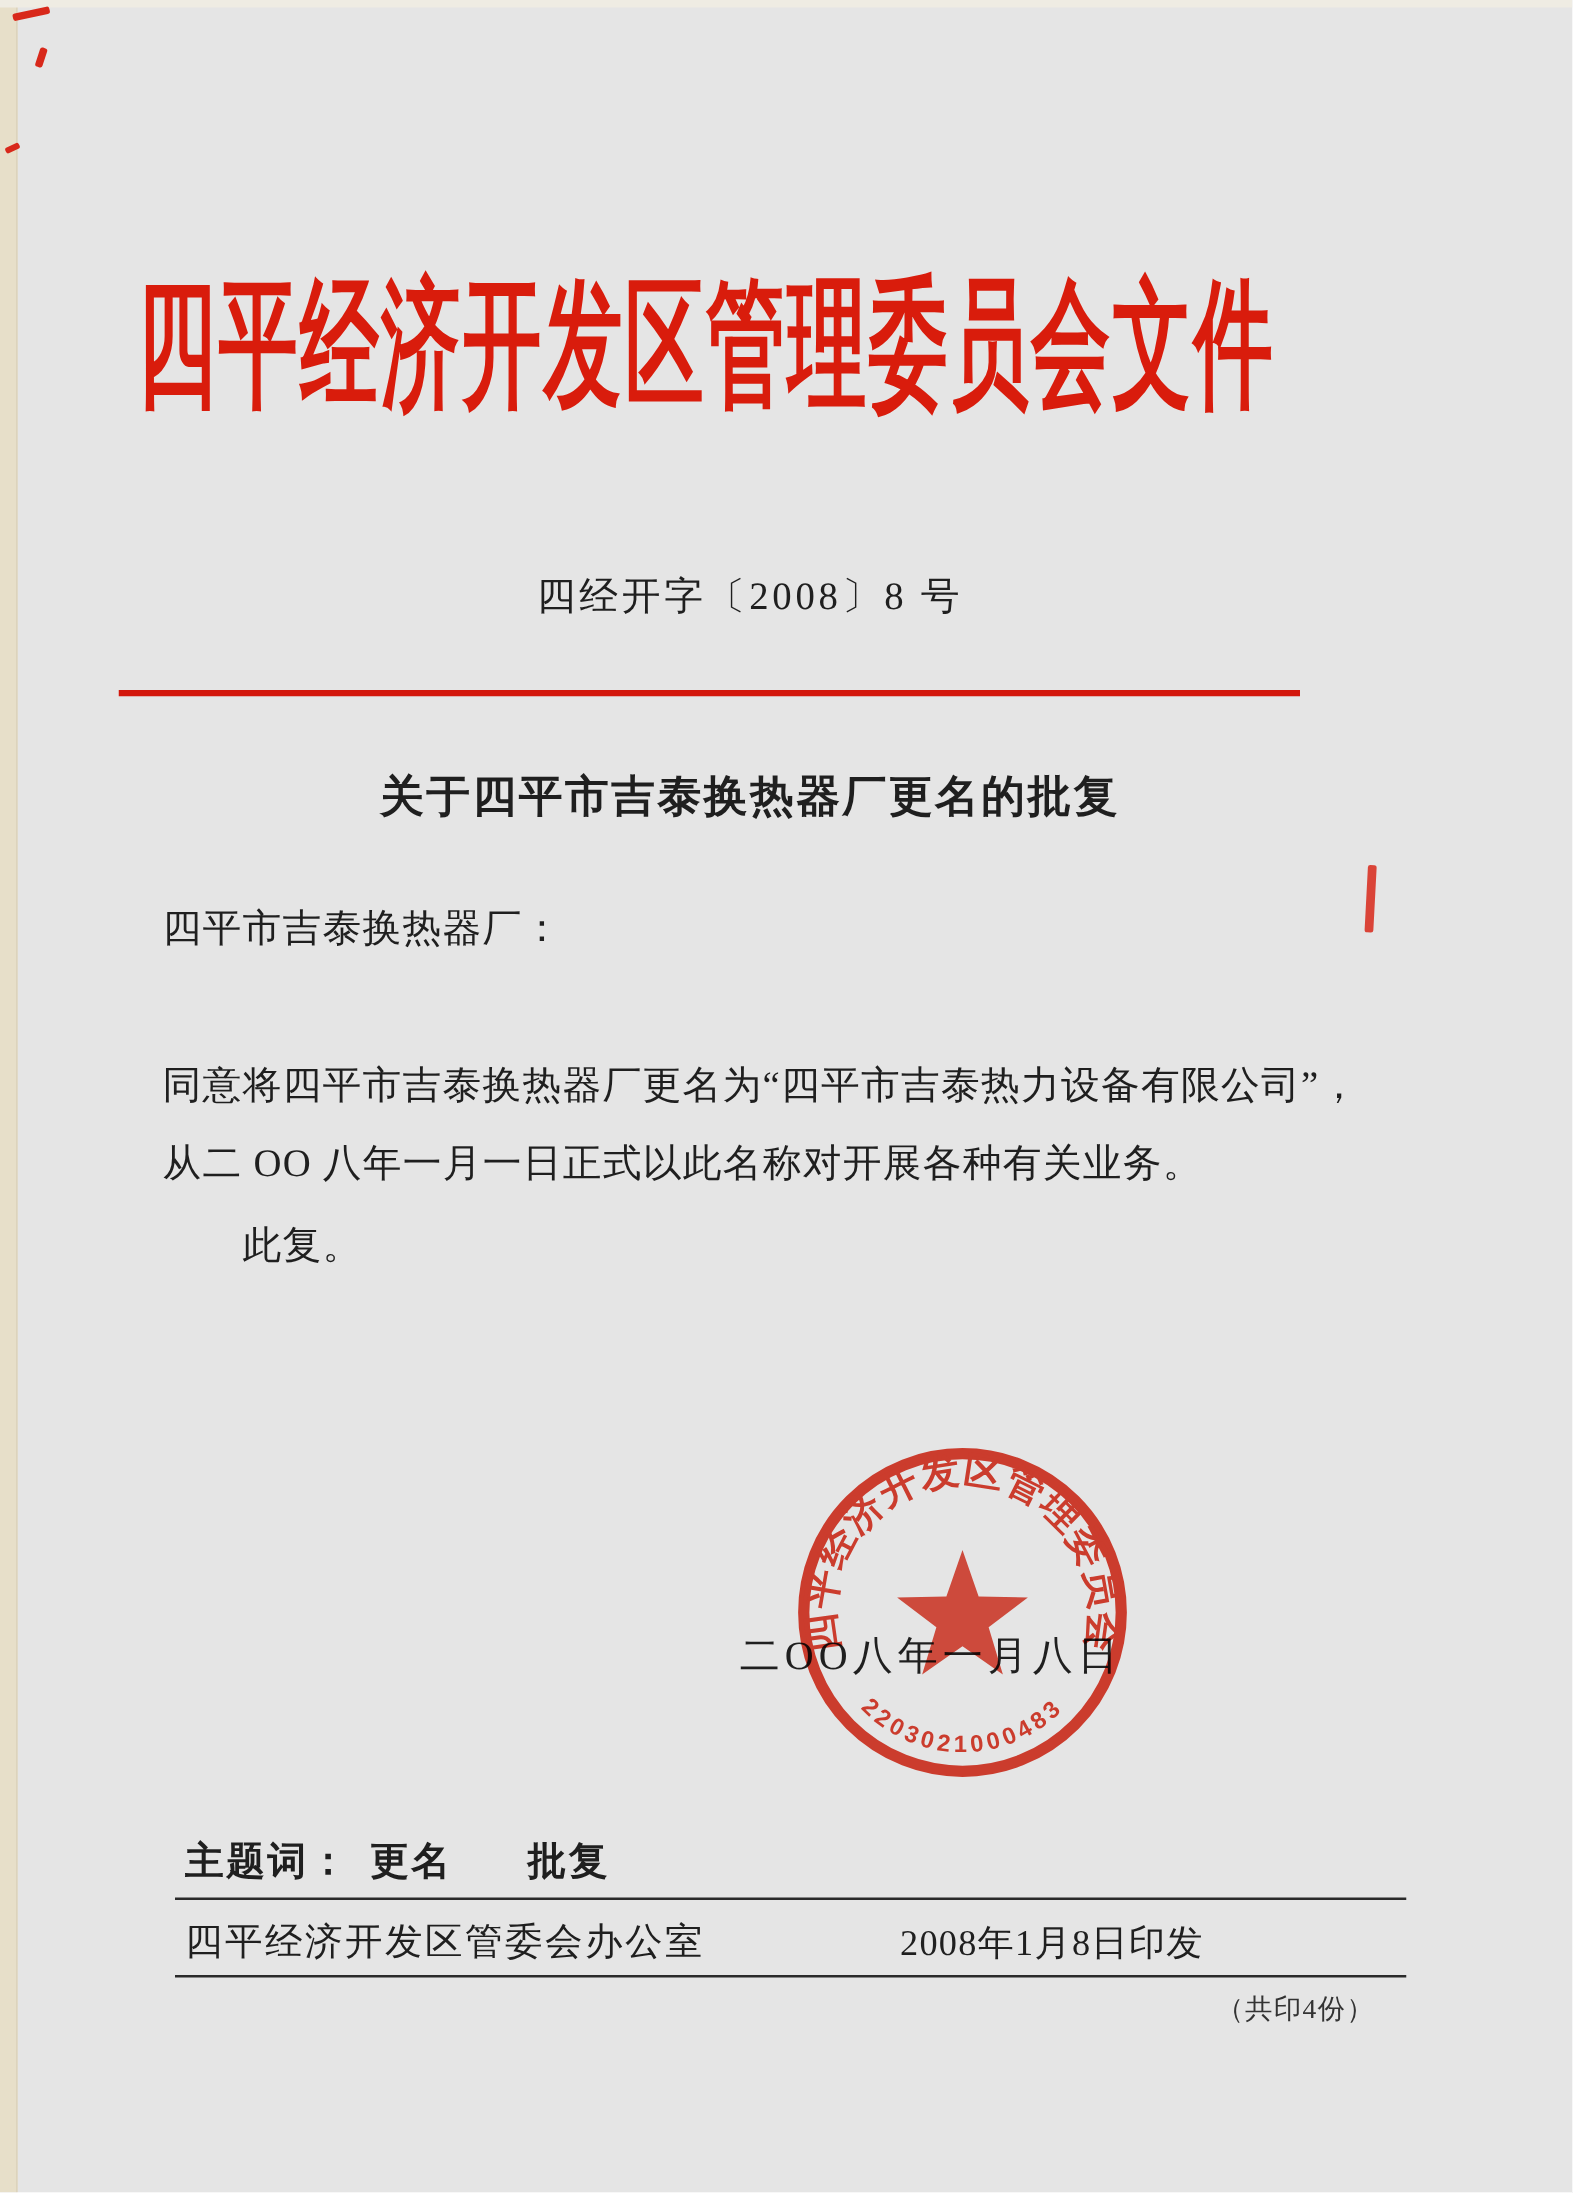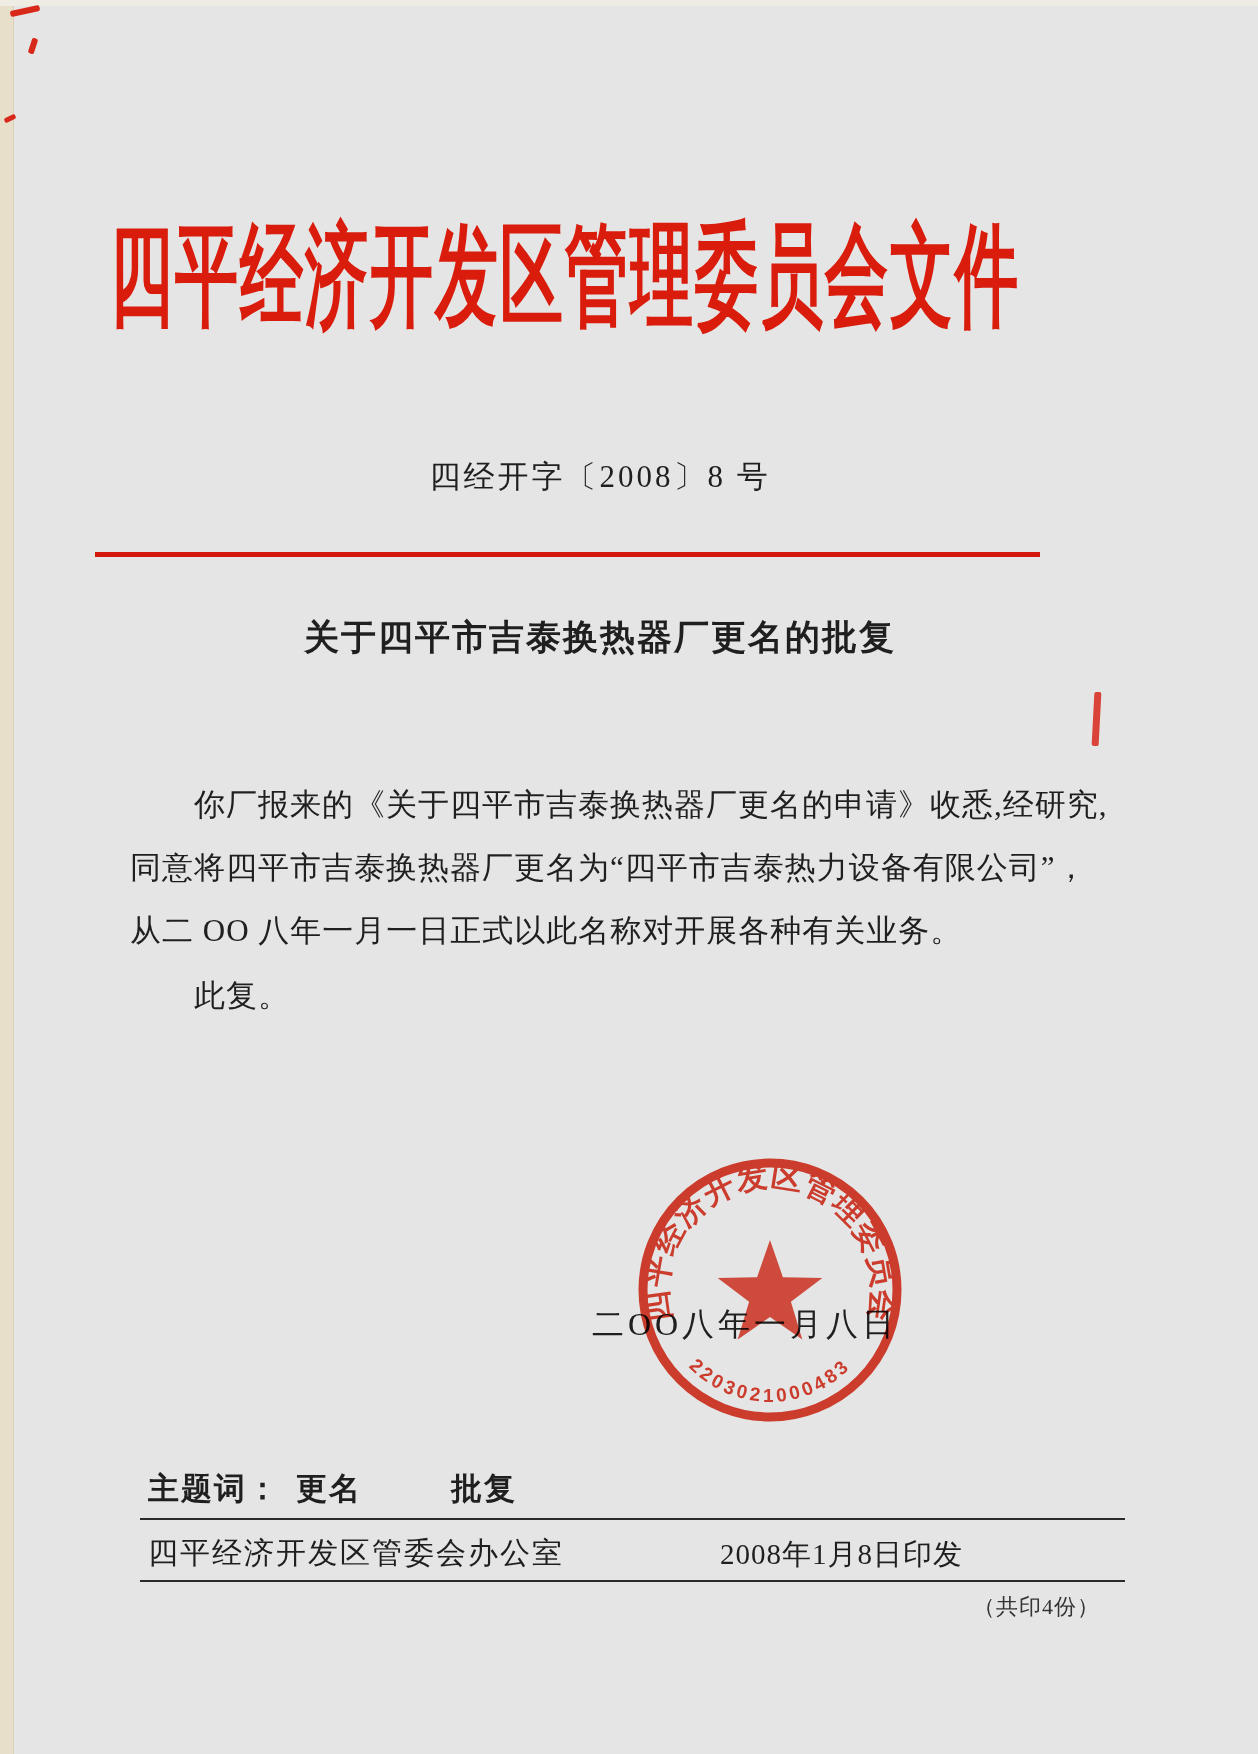--- a/index.html
+++ b/index.html
@@ -72,21 +72,21 @@
     position:absolute; left:630px; top:1150px; width:280px; height:280px;
     z-index:2; mix-blend-mode:multiply; opacity:.92;
   }
 
   .subject-row {
     position:absolute; left:148px; top:1468px;
     font-family:"Liberation Sans", sans-serif;
     font-weight:bold; font-size:31px; letter-spacing:2px;
   }
   .subject-row .term1 { margin-left:16px; }
-  .subject-row .term2 { margin-left:89px; }
+  .subject-row .term2 { margin-left:60px; }
 
   .rule-black { position:absolute; left:140px; width:985px; height:2px; background:#2a2a2a; }
   .rule-1 { top:1518px; }
   .rule-2 { top:1580px; }
 
   .footer-office {
     position:absolute; left:148px; top:1533px;
     font-size:30px; letter-spacing:2px;
   }
   .footer-date {
@@ -111,21 +111,21 @@
   <div class="artifact a4"></div>
 
   <div class="header-title">四平经济开发区管理委员会文件</div>
 
   <div class="doc-number">四经开字〔2008〕8 号</div>
 
   <div class="red-rule"></div>
 
   <div class="doc-title">关于四平市吉泰换热器厂更名的批复</div>
 
-  <div class="body-line bl1 indent">你厂报来的《关于四平市吉泰换热器厂更名的申请》收悉,经研究,</div>
+  <div class="body-line bl0">四平市吉泰换热器厂：</div>
   <div class="body-line bl2">同意将四平市吉泰换热器厂更名为“四平市吉泰热力设备有限公司”，</div>
   <div class="body-line bl3">从二 OO 八年一月一日正式以此名称对开展各种有关业务。</div>
   <div class="body-line bl4 indent">此复。</div>
 
   <div class="date-line">二OO八年一月八日</div>
 
   <svg class="seal" viewBox="0 0 280 280" xmlns="http://www.w3.org/2000/svg" xmlns:xlink="http://www.w3.org/1999/xlink">
     <defs>
       <path id="sealTopArc" d="M 40.5,166.7 A 103,103 0 1 1 239.5,166.7" fill="none"></path>
       <path id="sealBottomArc" d="M 48.3,204.2 A 112,112 0 0 0 231.7,204.2" fill="none"></path>

